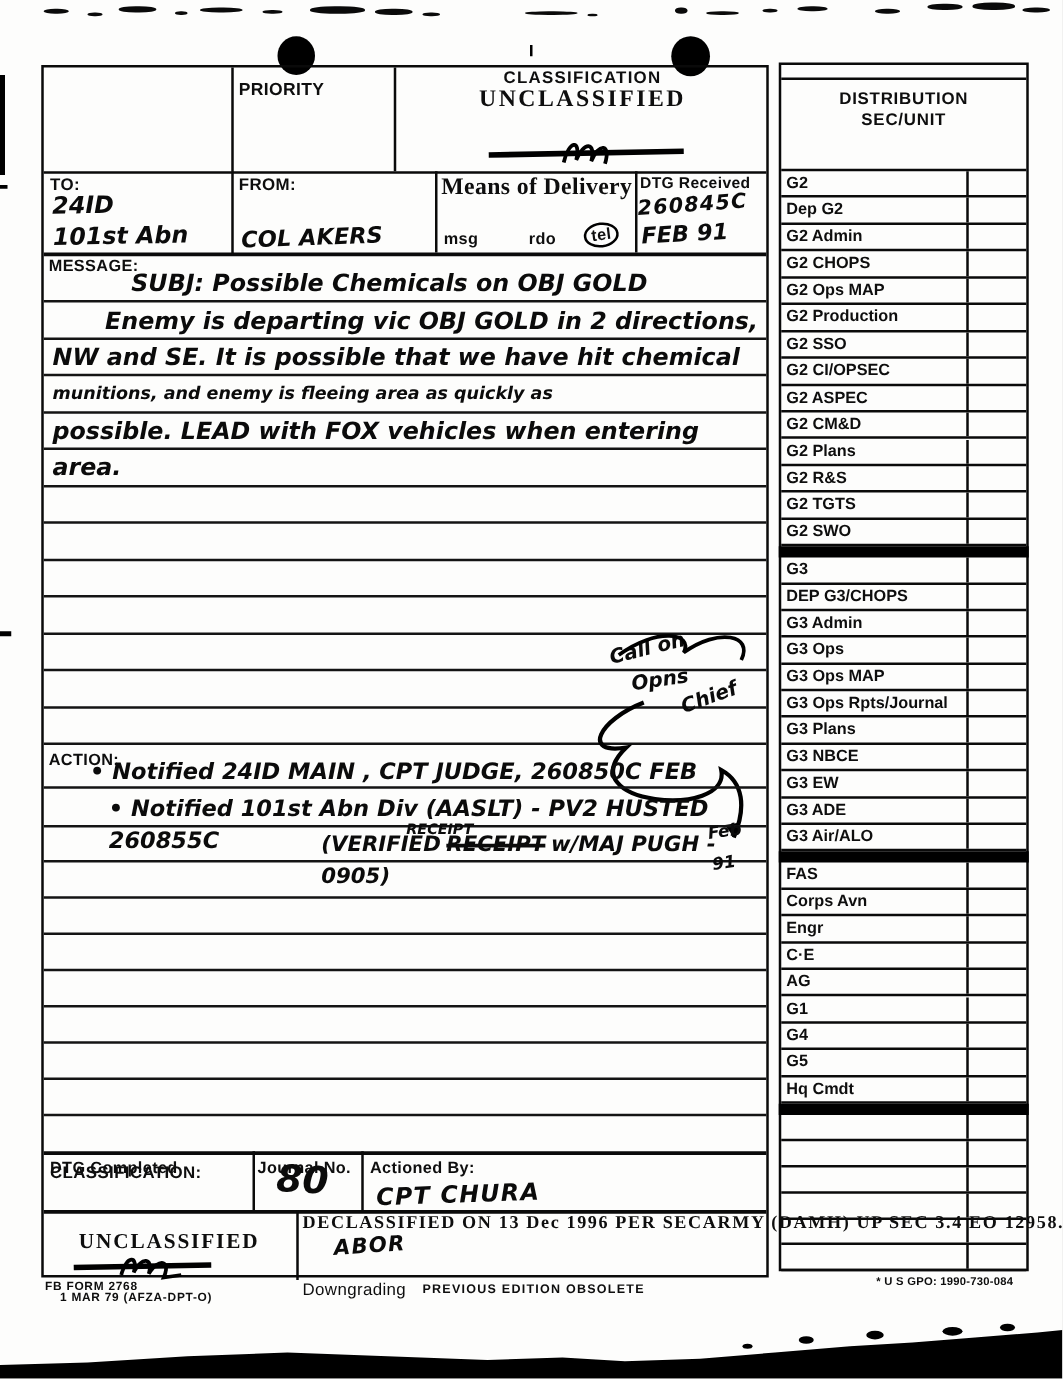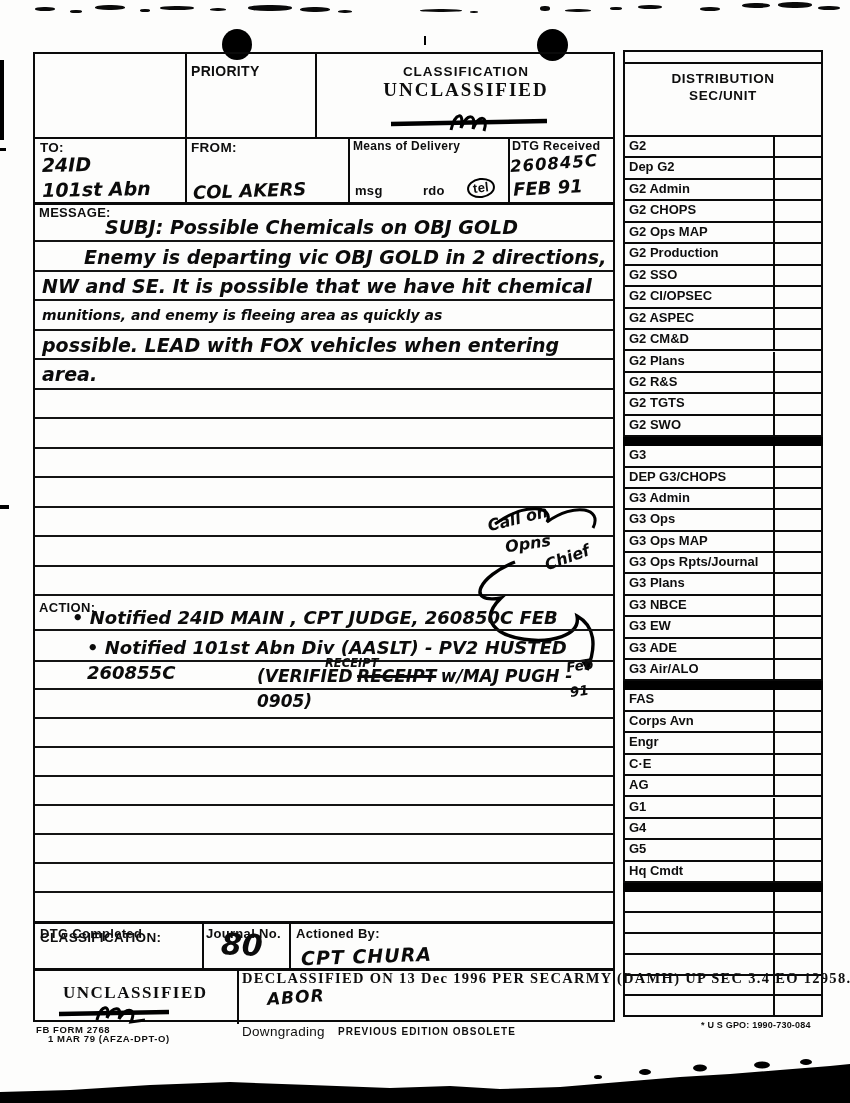--- a/index.html
+++ b/index.html
@@ -238,36 +238,36 @@
     <div class="hline" style="top:148px;height:3px;"></div>
     <div class="vline" style="left:150px;top:0;height:150px;"></div>
     <div class="vline" style="left:280px;top:0;height:83px;"></div>
     <div class="vline" style="left:313px;top:83px;height:65px;"></div>
     <div class="vline" style="left:473px;top:83px;height:65px;"></div>
 
 
     <div class="lbl" style="left:156px;top:9px;font-size:14px;">PRIORITY</div>
 
     <div class="abs" style="left:280px;top:0;width:302px;height:83px;text-align:center;">
-      <div class="lbl" style="position:static;margin-top:10px;font-size:13.5px;letter-spacing:1px;">CLASSIFICATION</div>
+      <div class="lbl" style="position:static;margin-top:0;font-size:13.5px;letter-spacing:1px;">CLASSIFICATION</div>
       <div class="stamp" style="font-size:19px;letter-spacing:2px;">UNCLASSIFIED</div>
       <svg style="left:74px;top:54px;" width="160" height="26" viewBox="0 0 160 26">
         <path d="M2 16 L158 13" stroke="#000" stroke-width="4.5" fill="none"></path>
         <path d="M62 22 C66 4 76 3 72 20 C78 5 88 5 84 21 C90 6 100 7 95 23" stroke="#000" stroke-width="3" fill="none"></path>
       </svg>
     </div>
 
     <div class="lbl" style="left:5px;top:86px;font-size:13.5px;">TO:</div>
     <div class="hw" style="left:7px;top:98px;font-size:19px;transform:rotate(-1deg);">24ID
 101st Abn</div>
 
     <div class="lbl" style="left:156px;top:86px;font-size:13.5px;">FROM:</div>
     <div class="hw" style="left:158px;top:124px;font-size:18px;transform:rotate(-2deg);">COL AKERS</div>
 
-    <div class="lbl" style="left:318px;top:85px;font-size:12px;">Means of Delivery</div>
+    <div class="lbl" style="left:318px;top:85px;font-size:19px;font-family:Liberation Serif, serif;">Means of Delivery</div>
     <div class="lbl" style="left:320px;top:129px;font-size:13px;">msg</div>
     <div class="lbl" style="left:388px;top:129px;font-size:13px;">rdo</div>
     <div class="lbl circled" style="left:432px;top:124px;font-size:13px;">tel</div>
 
     <div class="lbl" style="left:477px;top:85px;font-size:12.5px;">DTG Received</div>
     <div class="hw" style="left:475px;top:97px;font-size:16.5px;transform:rotate(-4deg);letter-spacing:1px;">260845C</div>
     <div class="hw" style="left:478px;top:121px;font-size:18px;transform:rotate(-3deg);">FEB 91</div>
 
     <div class="lbl" style="left:4px;top:151px;font-size:13px;">MESSAGE:</div>
     <div id="msg-rules">

